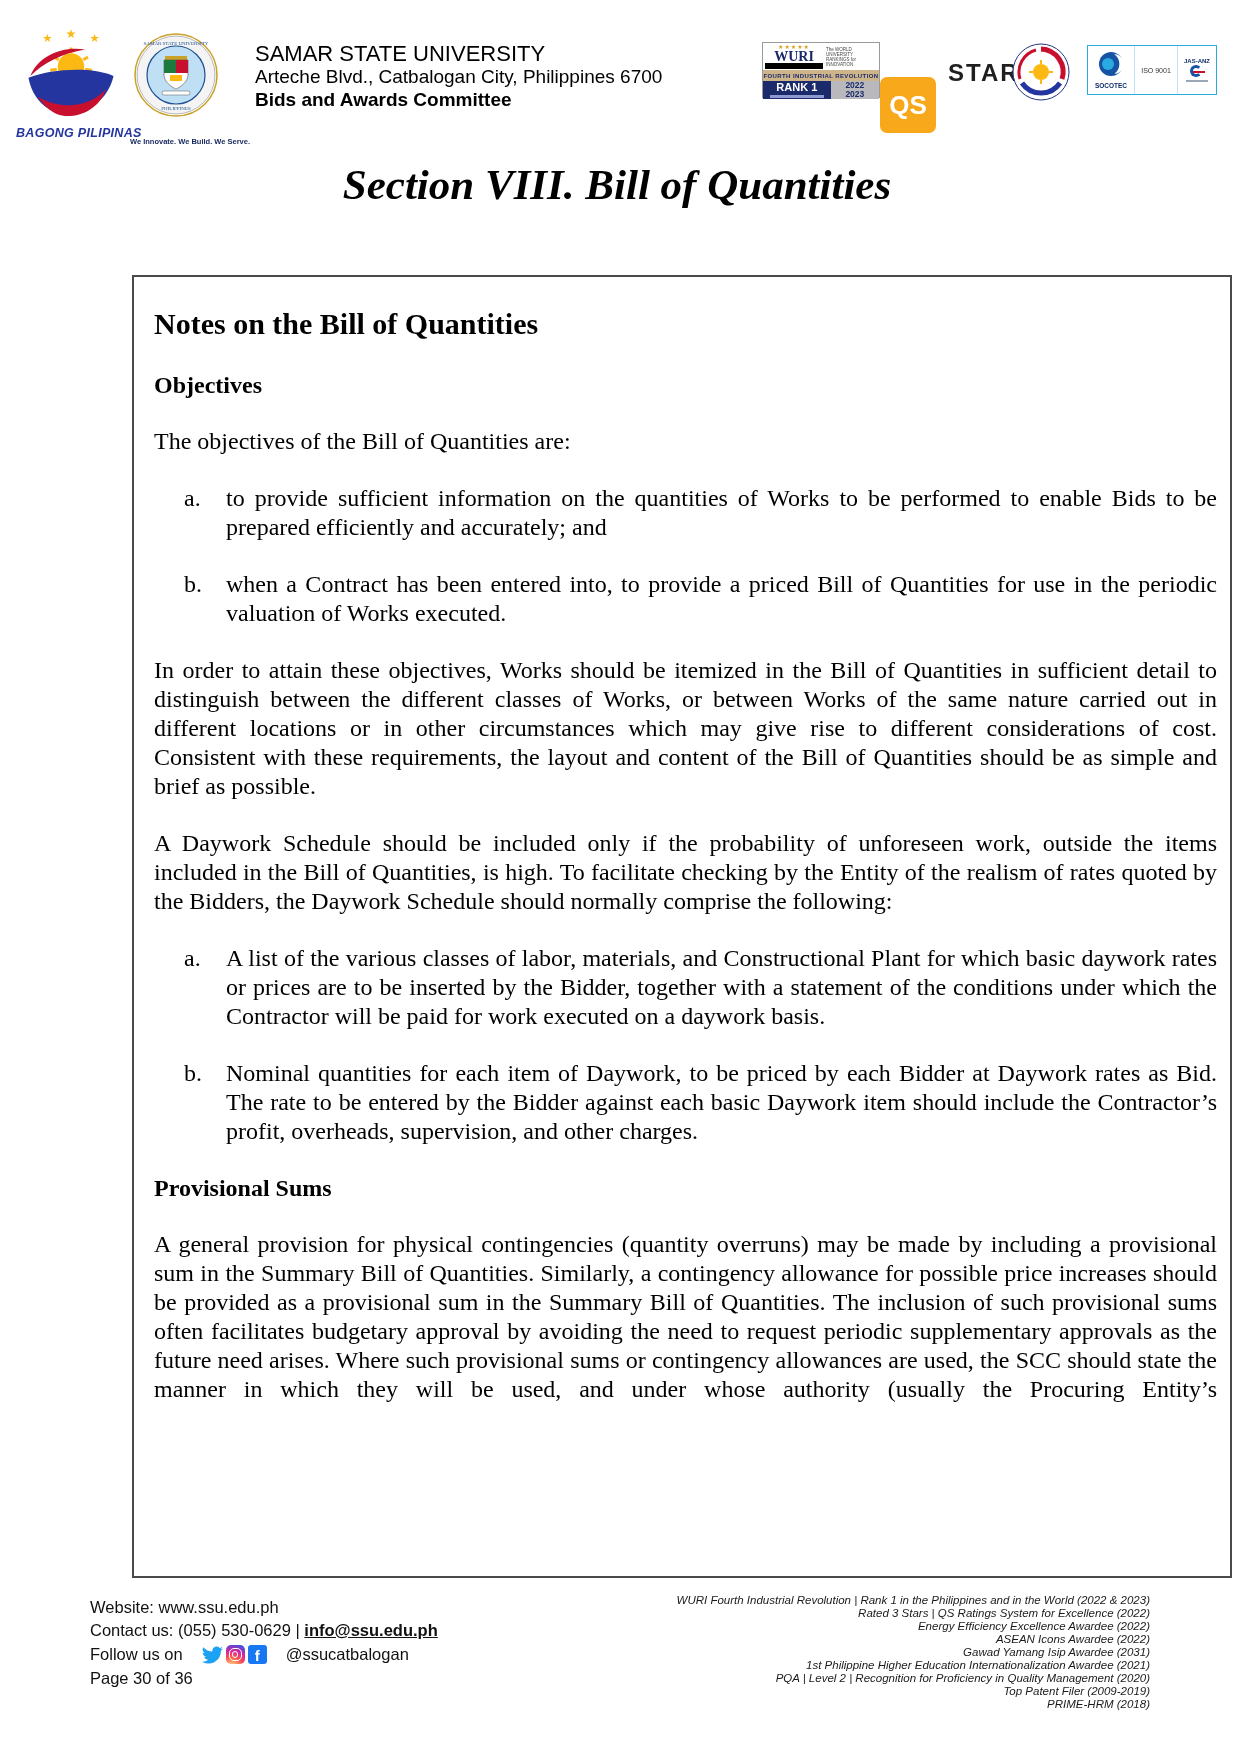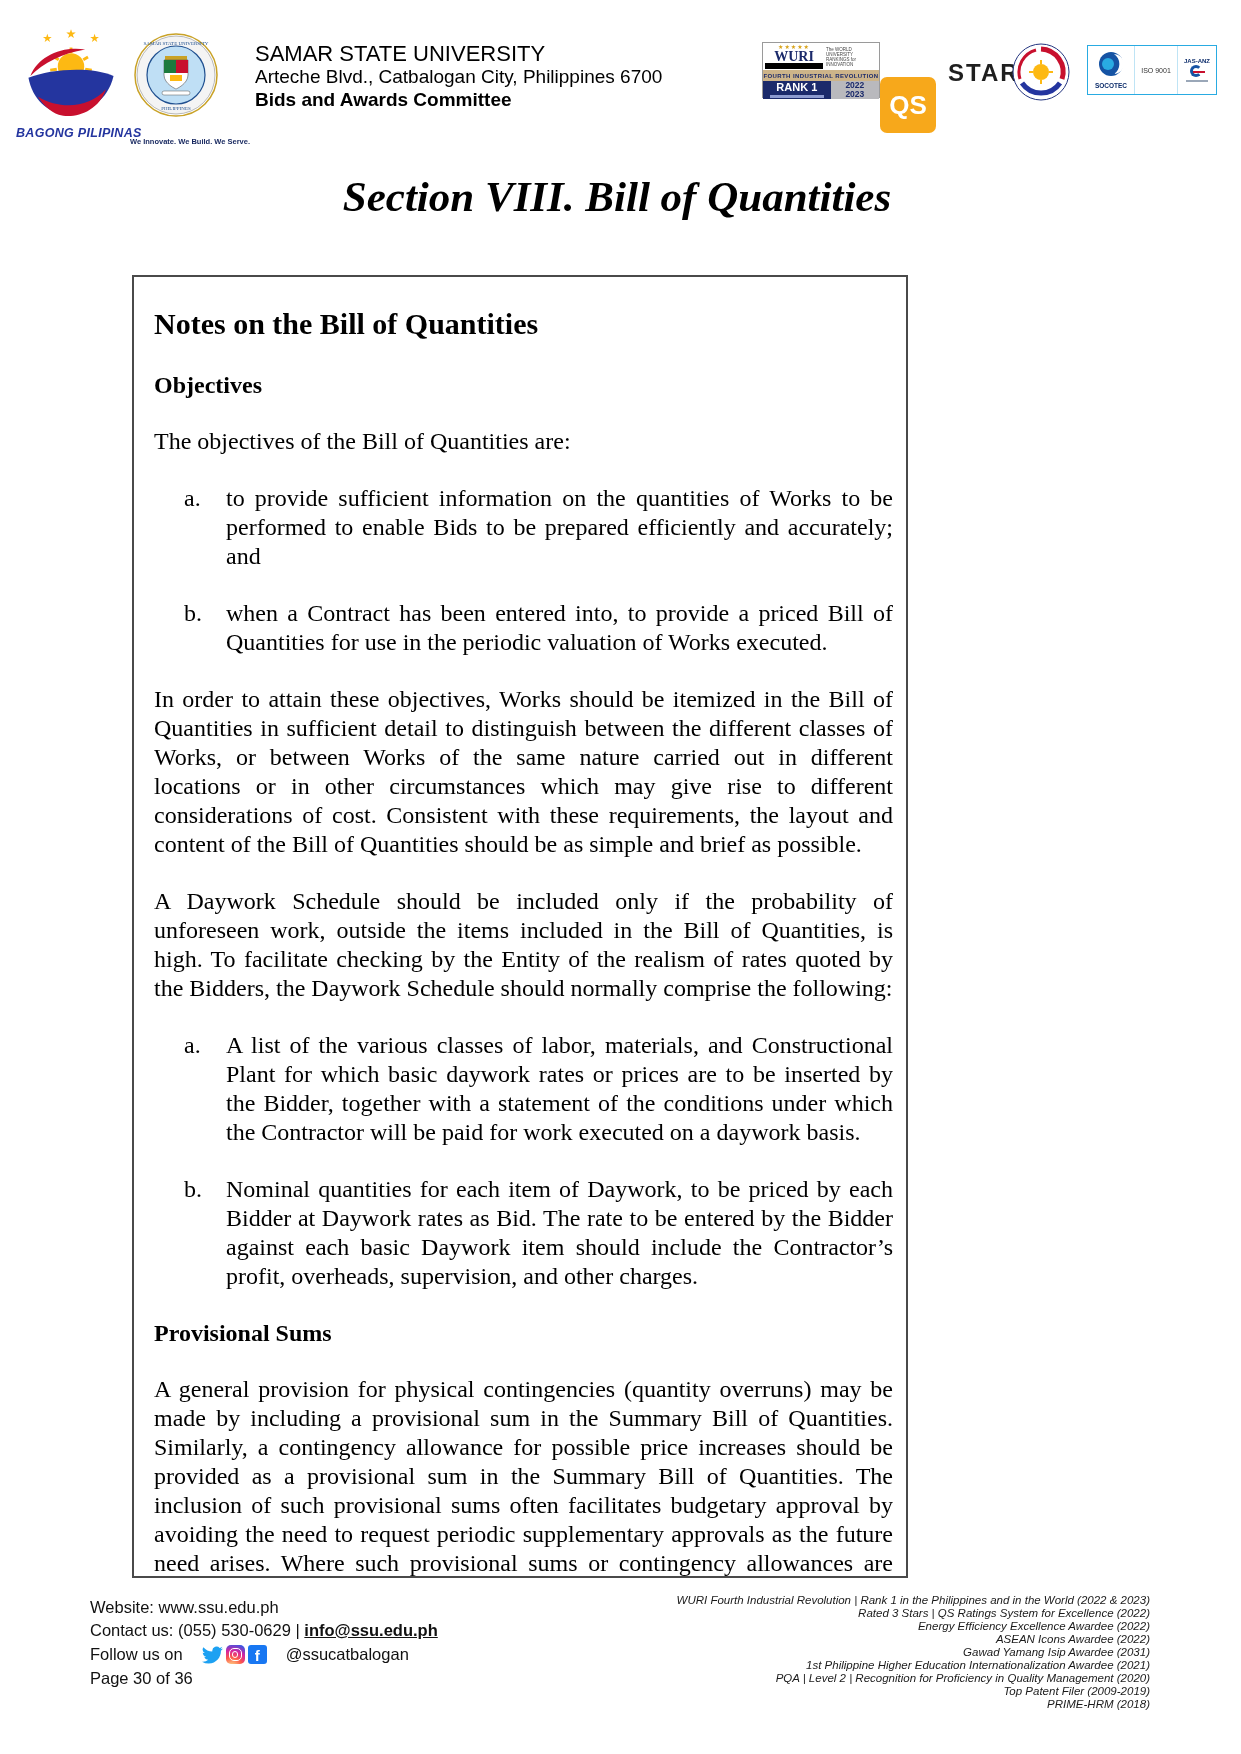--- a/index.html
+++ b/index.html
@@ -56,25 +56,25 @@
   .soc-right{flex:0 0 38px;border-left:1px solid #bfe4f5;display:flex;flex-direction:column;
              align-items:center;justify-content:center;}
   .soc-jas{font-size:6px;font-weight:bold;color:#0d2d6b;}
   .jas-mark{position:relative;width:16px;height:14px;margin:1px 0;}
   .jas-c{position:absolute;left:1px;top:0;width:12px;height:12px;border-radius:50%;
          border:3px solid #1553a4;border-right-color:transparent;box-sizing:border-box;}
   .jas-line{position:absolute;left:4px;top:6px;width:12px;height:1.5px;background:#c8102e;}
   .soc-sub{width:22px;height:2px;background:#9aa7b8;}
 
   
-  .doc-title{position:absolute;left:132px;top:172px;width:970px;text-align:center;
+  .doc-title{position:absolute;left:132px;top:160px;width:970px;text-align:center;
              font-family:"Liberation Serif",serif;font-weight:bold;font-style:italic;font-size:43px;}
 
   
-  .notes-box{position:absolute;left:132px;top:275px;width:776px;height:1303px;box-sizing:border-box;
+  .notes-box{position:absolute;left:132px;top:275px;width:1100px;height:1303px;box-sizing:border-box;
              border:2px solid #4a4a4a;padding:30px 13px 0 20px;overflow:hidden;background:#fff;}
   .notes-box h1{margin:0 0 30px;font-size:30px;line-height:34px;font-weight:bold;}
   .notes-box h2{margin:0 0 28px;font-size:24px;line-height:28px;font-weight:bold;}
   .notes-box p{margin:0 0 28px;font-size:24px;line-height:29px;text-align:justify;}
   .list-item{position:relative;margin:0 0 28px;padding-left:72px;font-size:24px;line-height:29px;
              text-align:justify;}
   .list-item .marker{position:absolute;left:30px;top:0;}
   .flush-last{text-align-last:justify;}
 
   

